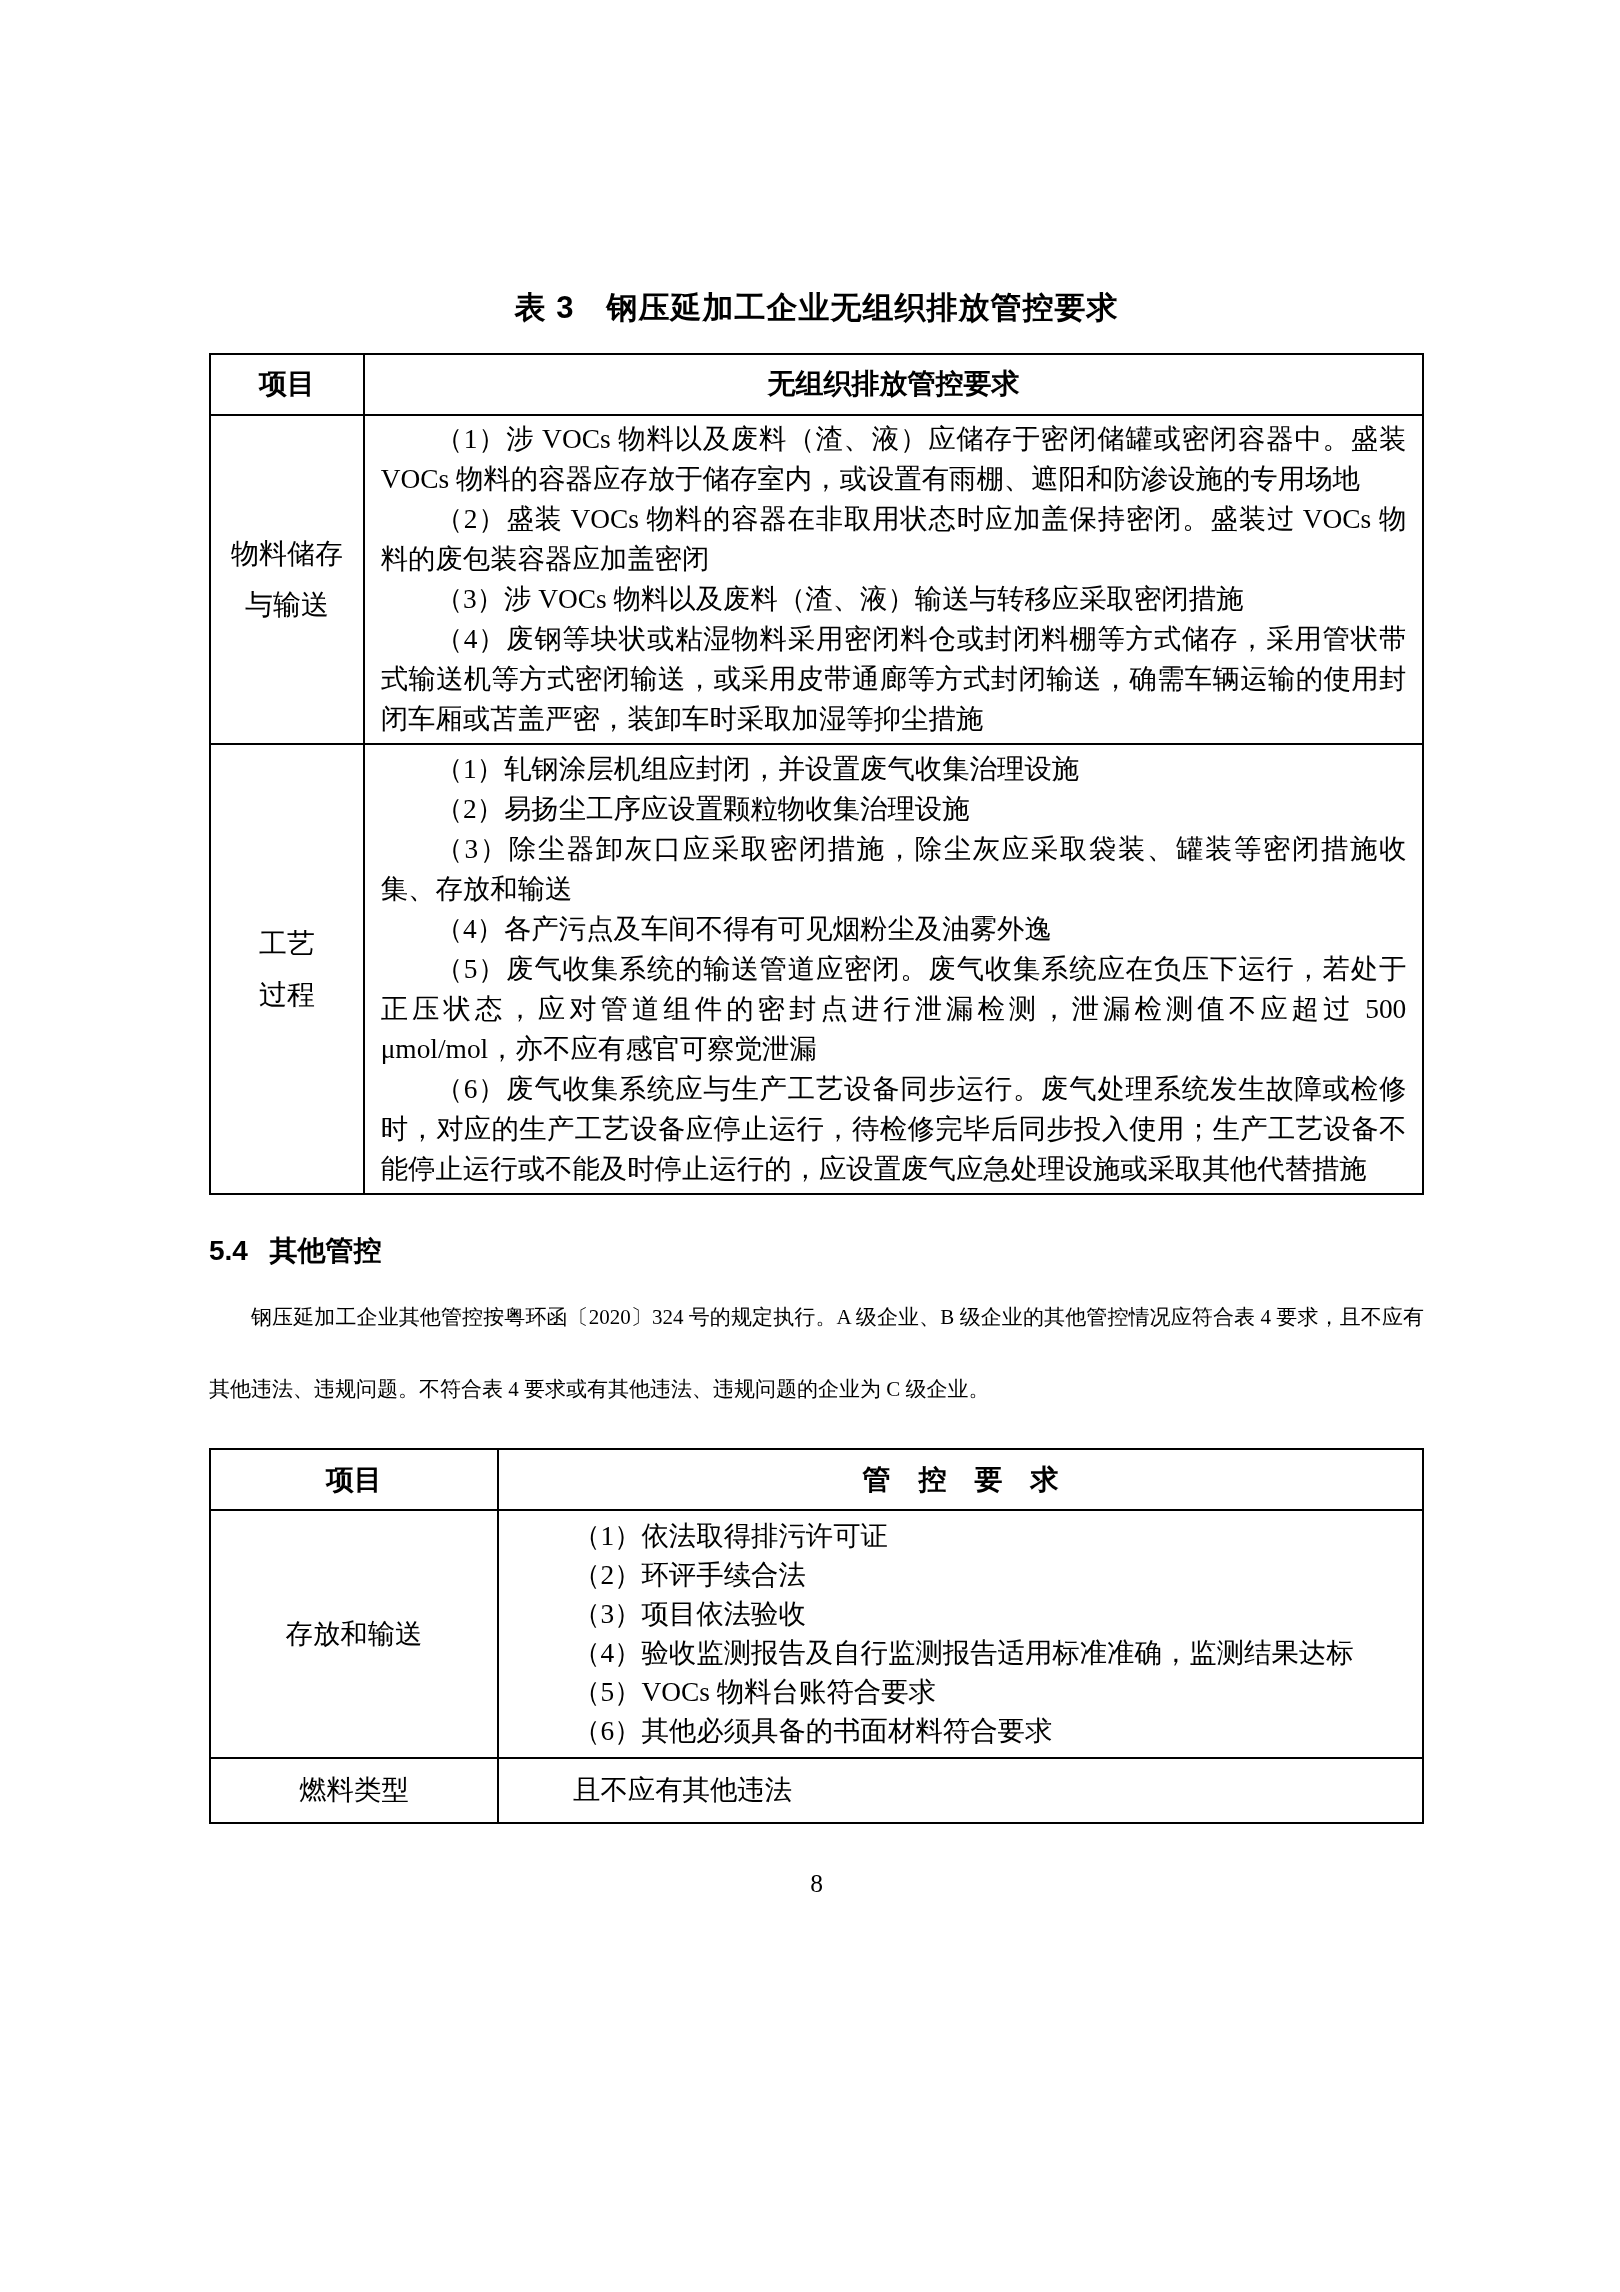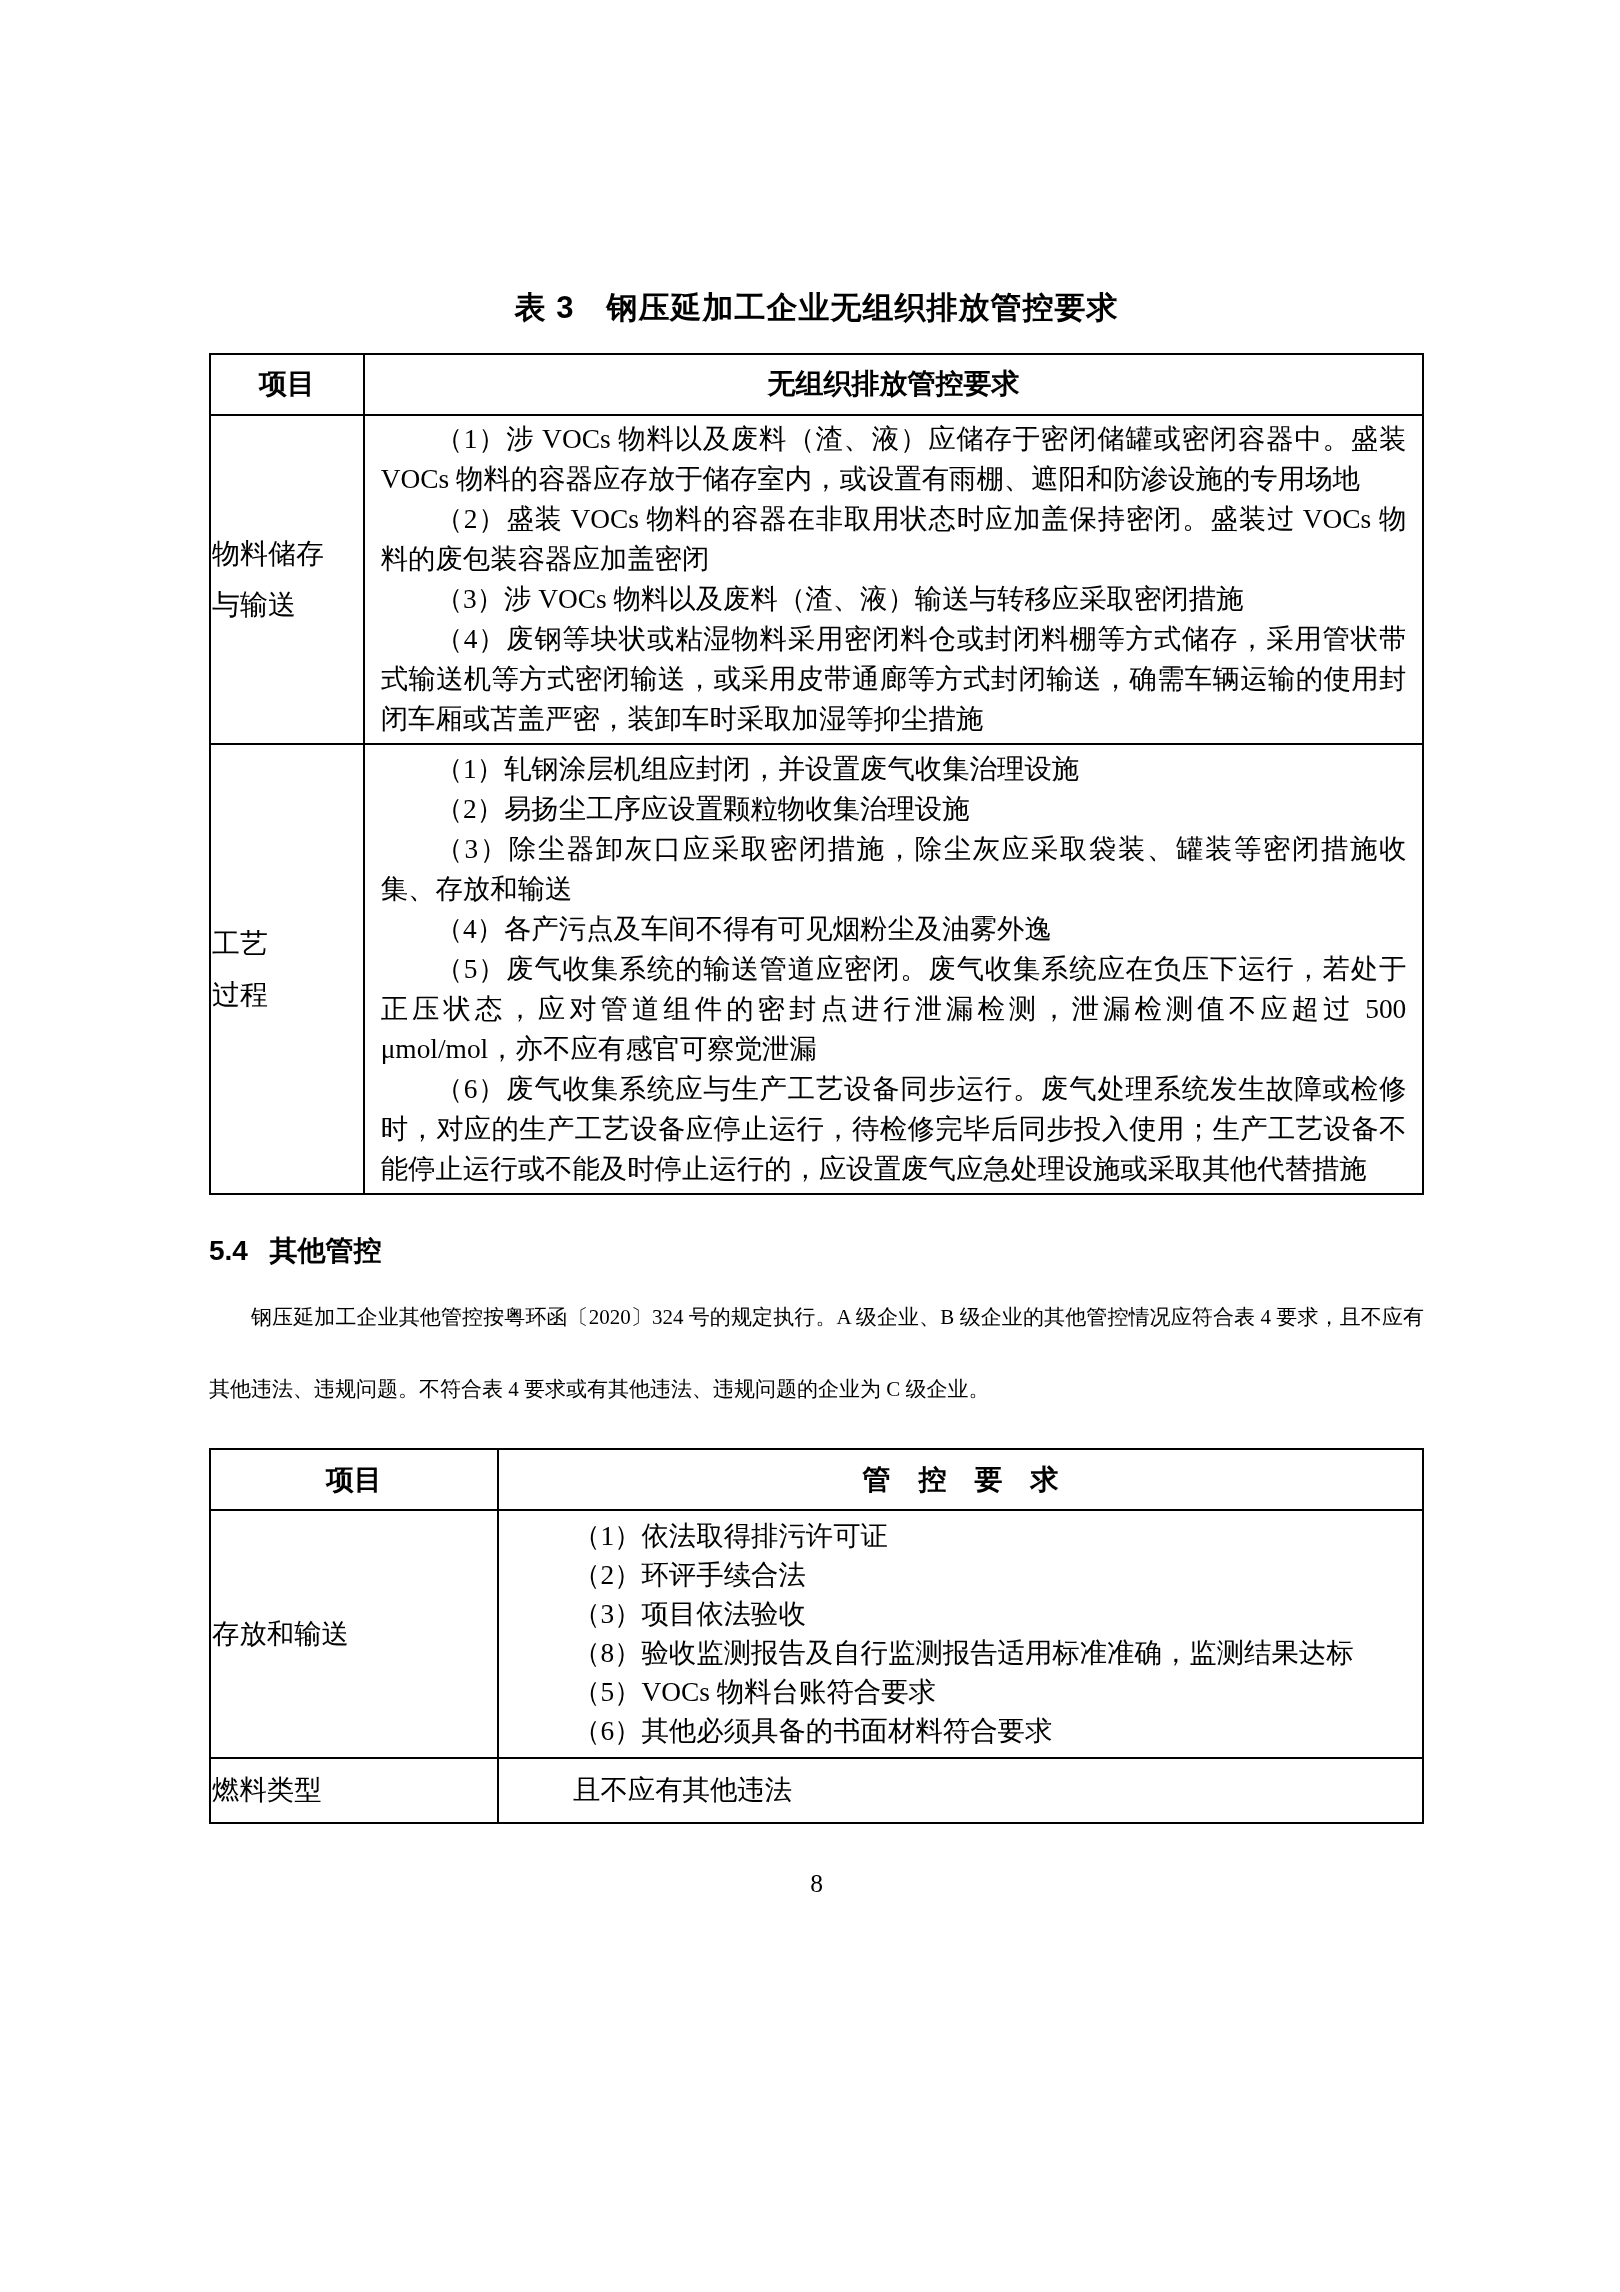--- a/index.html
+++ b/index.html
@@ -50,21 +50,21 @@
     font-weight: bold;
     font-size: 28px;
     text-align: center;
     height: 61px;
     vertical-align: middle;
     border-bottom-width: 2px;
   }
   table.t3 col.c1 { width: 154px; }
   table.t4 col.c1 { width: 288px; }
   td.rowlabel {
-    text-align: left;
+    text-align: center;
     vertical-align: middle;
     font-size: 28px;
     line-height: 51px;
   }
   td.items {
     vertical-align: middle;
     padding: 3.9px 15.7px 3.9px 15.7px;
   }
   td.items p {
     margin: 0;
@@ -166,21 +166,21 @@
           <th>管　控　要　求</th>
         </tr>
       </thead>
       <tbody>
         <tr>
           <td class="rowlabel">存放和输送</td>
           <td class="items">
             <p>（1）依法取得排污许可证</p>
             <p>（2）环评手续合法</p>
             <p>（3）项目依法验收</p>
-            <p>（8）验收监测报告及自行监测报告适用标准准确，监测结果达标</p>
+            <p>（4）验收监测报告及自行监测报告适用标准准确，监测结果达标</p>
             <p>（5）VOCs 物料台账符合要求</p>
             <p>（6）其他必须具备的书面材料符合要求</p>
           </td>
         </tr>
         <tr class="fuel">
           <td class="rowlabel">燃料类型</td>
           <td class="items">
             <p>且不应有其他违法</p>
           </td>
         </tr>

